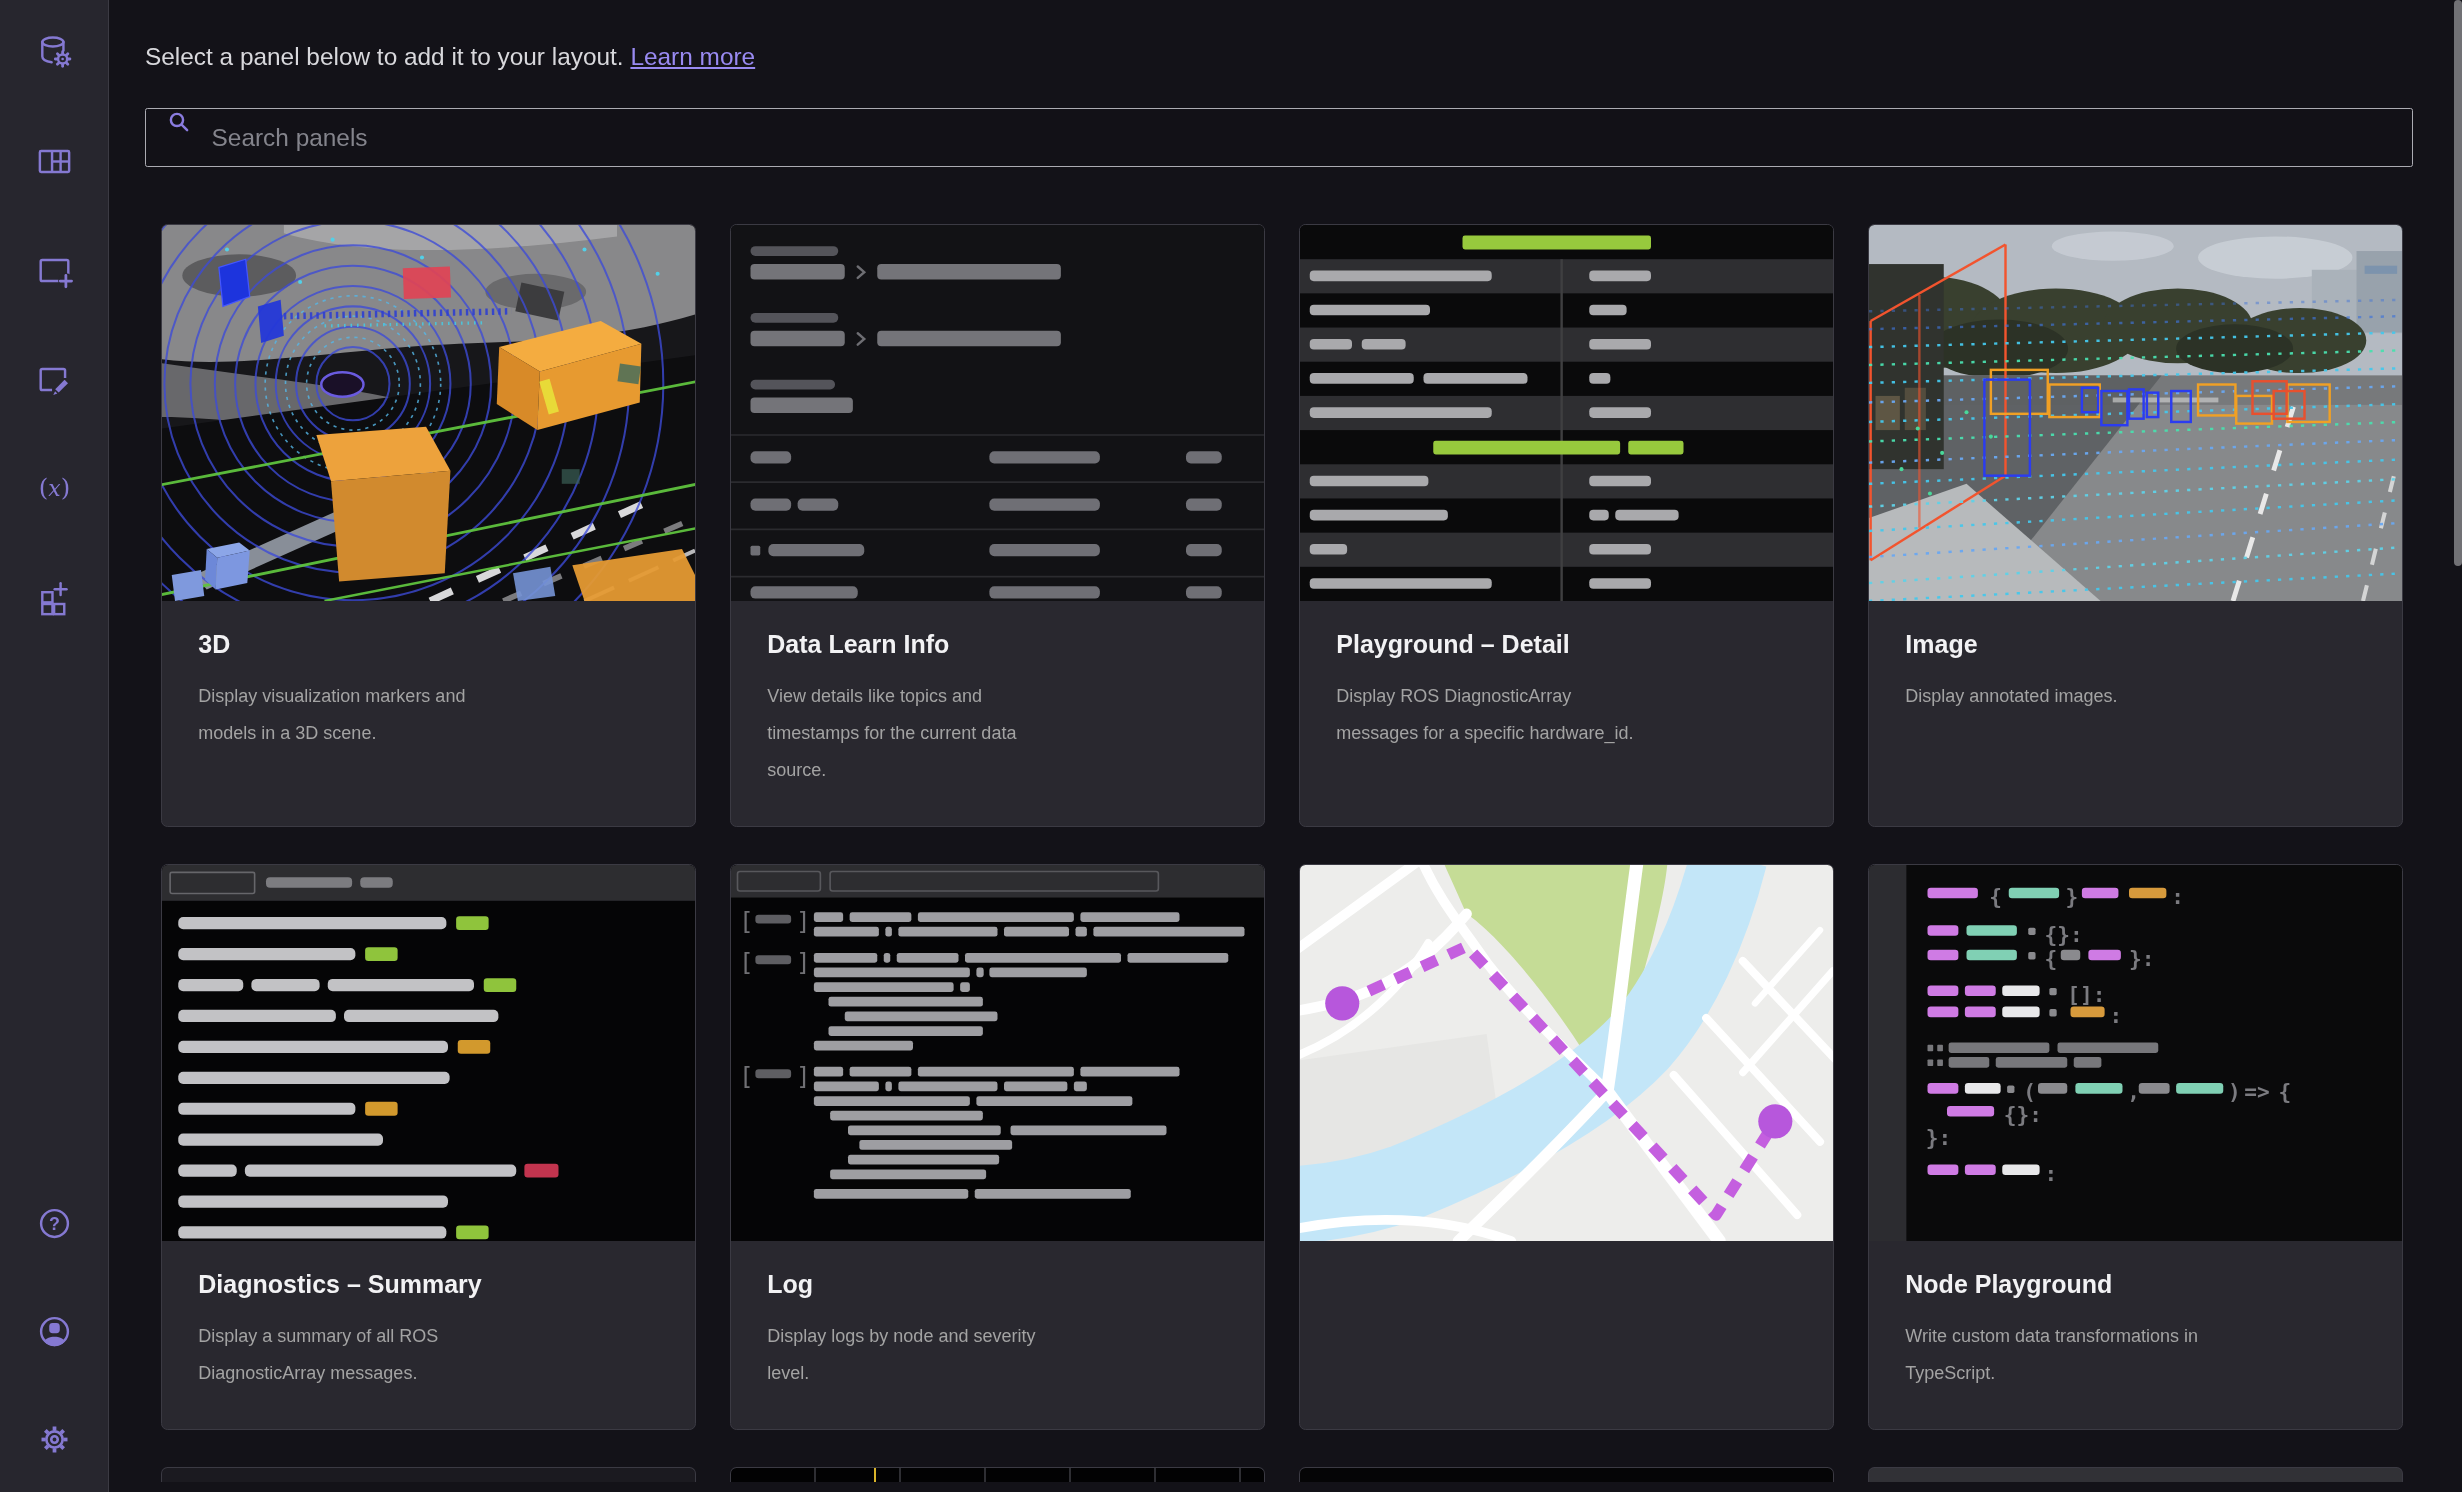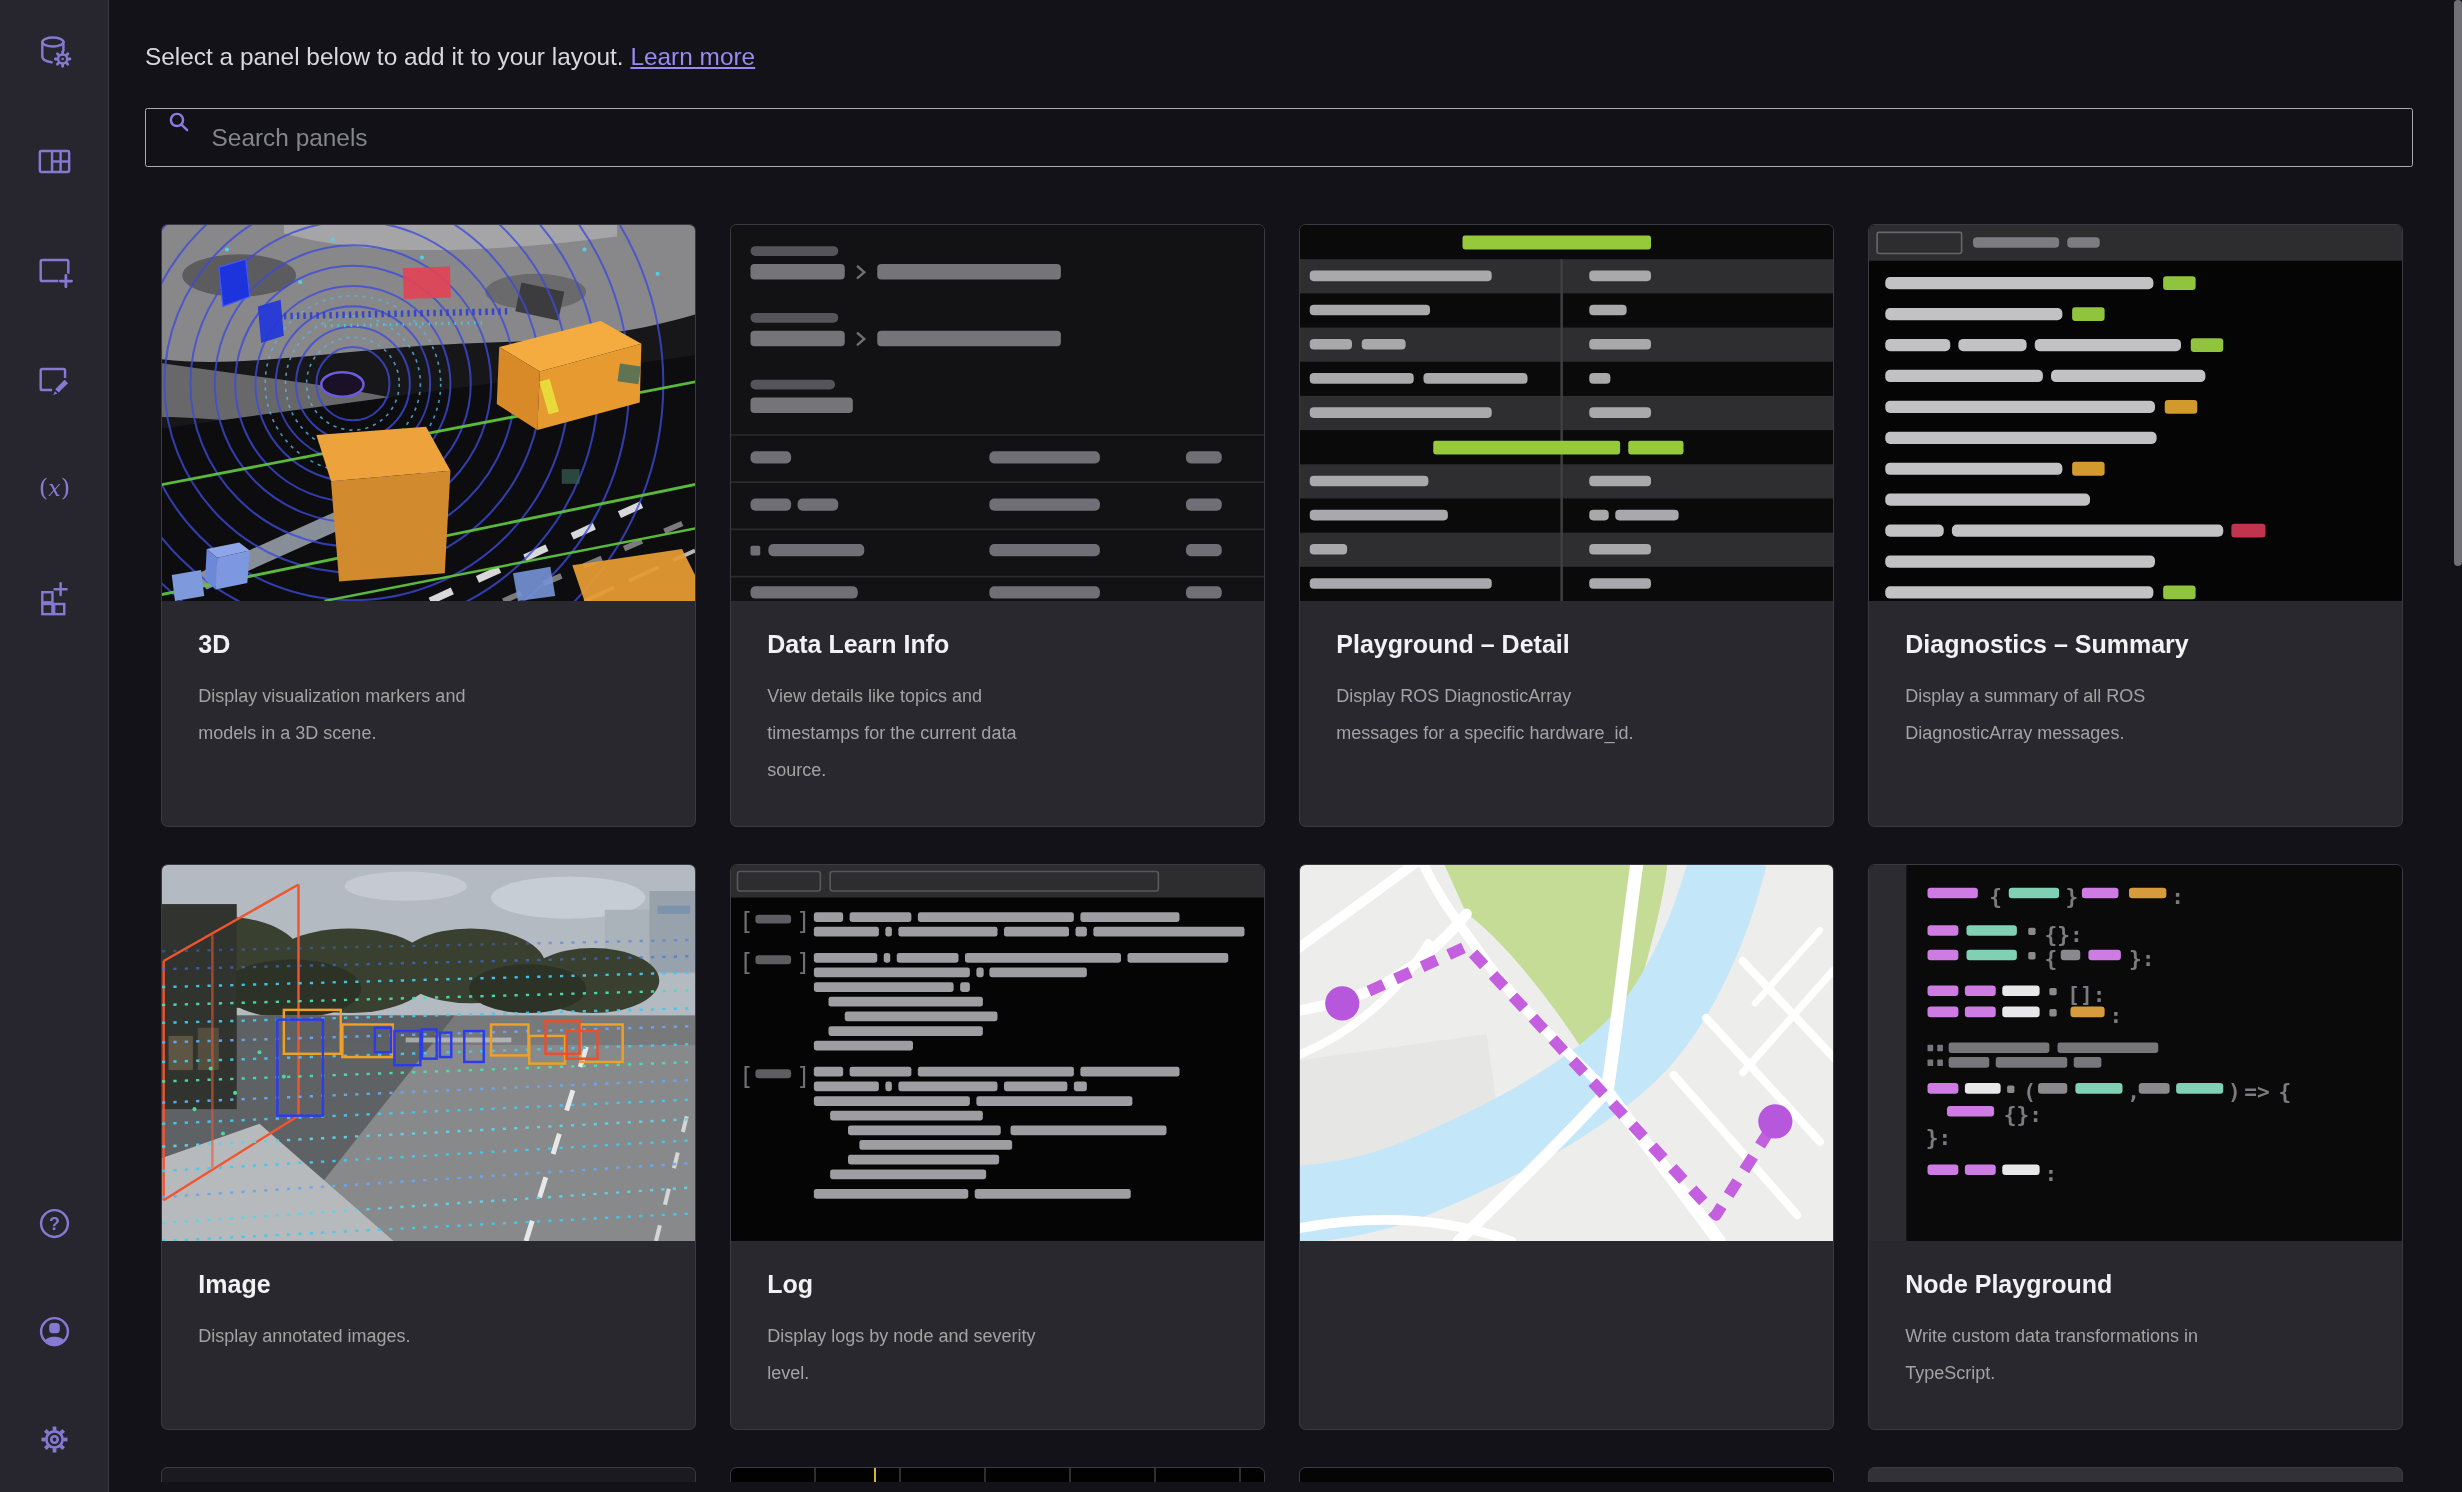--- a/index.html
+++ b/index.html
@@ -347,20 +347,108 @@
         <div class="card-body">
           <h3 class="card-title">Playground – Detail</h3>
           <p class="card-desc">Display ROS DiagnosticArray
 messages for a specific hardware_id.</p>
         </div>
       </div>
 
       <div class="card">
         <div class="thumb">
           <svg viewBox="0 0 656 462" preserveAspectRatio="none">
+            <rect width="656" height="462" fill="#b4bac2"></rect>
+            <ellipse cx="500" cy="40" rx="95" ry="26" fill="#ccd2d8" opacity=".8"></ellipse>
+            <ellipse cx="300" cy="26" rx="75" ry="18" fill="#ccd2d8" opacity=".7"></ellipse>
+            <rect x="545" y="55" width="111" height="78" fill="#aab2ba"></rect>
+            <rect x="600" y="32" width="56" height="100" fill="#98a2ac"></rect>
+            <rect x="610" y="50" width="40" height="10" fill="#7c93ad"></rect>
+            <g fill="#39402f">
+              <ellipse cx="80" cy="120" rx="95" ry="56"></ellipse>
+                <ellipse cx="230" cy="130" rx="105" ry="52"></ellipse>
+              <ellipse cx="380" cy="124" rx="92" ry="46"></ellipse>
+                <ellipse cx="530" cy="142" rx="82" ry="40"></ellipse>
+            </g>
+            <g fill="#2c3226">
+                <ellipse cx="160" cy="152" rx="85" ry="36"></ellipse>
+                <ellipse cx="450" cy="152" rx="72" ry="30"></ellipse>
+              </g>
+            <rect x="0" y="185" width="656" height="277" fill="#87898b"></rect>
+            <rect x="0" y="185" width="656" height="36" fill="#77797b"></rect>
+            <polygon points="0,185 360,185 140,462 0,462" fill="#5b5e61" opacity=".9"></polygon>
+            <polygon points="0,360 120,318 285,462 0,462" fill="#b7babc"></polygon>
+            <rect x="0" y="48" width="92" height="252" fill="#30332e"></rect>
+            <rect x="8" y="210" width="30" height="42" fill="#6a5f4a" opacity=".8"></rect>
+            <rect x="44" y="200" width="26" height="52" fill="#5d5442" opacity=".8"></rect>
+            <g fill="none" stroke="#f2542e" stroke-width="3">
+              <line x1="2" y1="118" x2="168" y2="24"></line>
+                <line x1="168" y1="24" x2="168" y2="308"></line>
+              <line x1="2" y1="412" x2="168" y2="308"></line>
+                <line x1="2" y1="118" x2="2" y2="412"></line>
+              <line x1="62" y1="86" x2="62" y2="372" opacity=".6"></line>
+            </g>
+            <line x1="448" y1="462" x2="525" y2="215" stroke="#e8e8e8" stroke-width="6" stroke-dasharray="26 30"></line>
+            <line x1="608" y1="462" x2="648" y2="300" stroke="#e8e8e8" stroke-width="5" stroke-dasharray="20 26" opacity=".8"></line>
+            <rect x="300" y="212" width="130" height="6" fill="#d8d8d8" opacity=".6"></rect>
+            <g stroke-dasharray="4 10" stroke-width="3" fill="none" opacity=".95">
+              <line x1="0" y1="150" x2="656" y2="132" stroke="#45c8ec"></line>
+              <line x1="0" y1="172" x2="656" y2="154" stroke="#4adfae"></line>
+              <line x1="0" y1="194" x2="656" y2="176" stroke="#45c8ec"></line>
+              <line x1="0" y1="218" x2="656" y2="198" stroke="#6aa8f2"></line>
+              <line x1="0" y1="242" x2="656" y2="220" stroke="#45c8ec"></line>
+              <line x1="0" y1="266" x2="656" y2="242" stroke="#4adfae"></line>
+              <line x1="0" y1="292" x2="656" y2="264" stroke="#6aa8f2"></line>
+              <line x1="0" y1="318" x2="656" y2="288" stroke="#45c8ec"></line>
+              <line x1="0" y1="346" x2="656" y2="312" stroke="#5fd2e8"></line>
+              <line x1="0" y1="376" x2="656" y2="338" stroke="#45c8ec"></line>
+              <line x1="0" y1="408" x2="656" y2="366" stroke="#6aa8f2"></line>
+              <line x1="0" y1="440" x2="656" y2="396" stroke="#5fd2e8"></line>
+              <line x1="0" y1="462" x2="656" y2="428" stroke="#45c8ec"></line>
+              <line x1="0" y1="128" x2="656" y2="112" stroke="#3f74d8" opacity=".7"></line>
+              <line x1="0" y1="106" x2="656" y2="92" stroke="#3f74d8" opacity=".5"></line>
+            </g>
+            <g fill="none" stroke="#f0a025" stroke-width="3">
+              <rect x="150" y="178" width="70" height="54"></rect>
+                <rect x="222" y="196" width="62" height="40"></rect>
+              <rect x="405" y="196" width="46" height="38"></rect>
+                <rect x="452" y="210" width="44" height="34"></rect>
+              <rect x="515" y="196" width="52" height="46"></rect>
+            </g>
+            <g fill="none" stroke="#2b3cf0" stroke-width="3">
+              <rect x="142" y="190" width="56" height="118"></rect>
+                <rect x="262" y="200" width="20" height="30"></rect>
+              <rect x="286" y="204" width="32" height="42"></rect>
+                <rect x="320" y="202" width="18" height="36"></rect>
+              <rect x="342" y="206" width="14" height="30"></rect>
+                <rect x="372" y="204" width="24" height="38"></rect>
+            </g>
+            <g fill="none" stroke="#e8502e" stroke-width="3">
+              <rect x="472" y="192" width="42" height="40"></rect>
+                <rect x="498" y="204" width="38" height="34"></rect>
+            </g>
+            <g fill="#49d89a">
+                <circle cx="60" cy="250" r="2.5"></circle>
+                <circle cx="90" cy="280" r="2.5"></circle>
+                <circle cx="120" cy="230" r="2.5"></circle>
+                <circle cx="40" cy="300" r="2.5"></circle>
+                <circle cx="150" cy="260" r="2.5"></circle>
+                <circle cx="75" cy="330" r="2.5"></circle>
+              </g>
+          </svg>
+        </div>
+        <div class="card-body">
+          <h3 class="card-title">Image</h3>
+          <p class="card-desc">Display annotated images.</p>
+        </div>
+      </div>
+
+      <div class="card">
+        <div class="thumb">
+          <svg viewBox="0 0 656 462" preserveAspectRatio="none">
             <rect width="656" height="462" fill="#050506"></rect>
             <rect x="0" y="0" width="656" height="44" fill="#2d2d30"></rect>
             <rect x="10" y="9" width="104" height="26" rx="2" fill="none" stroke="#66666a" stroke-width="2"></rect>
             <rect x="128" y="15" width="106" height="13" rx="5" fill="#7c7c80"></rect>
             <rect x="244" y="15" width="40" height="13" rx="5" fill="#7c7c80"></rect>
             <g fill="#c2c2c5">
               <rect x="20" y="64" width="330" height="15" rx="6"></rect>
               <rect x="20" y="102" width="218" height="15" rx="6"></rect>
               <rect x="20" y="140" width="80" height="15" rx="6"></rect>
                 <rect x="110" y="140" width="84" height="15" rx="6"></rect>
@@ -384,108 +472,20 @@
               <rect x="250" y="291" width="40" height="17" rx="4" fill="#d2992d"></rect>
               <rect x="446" y="367" width="42" height="17" rx="4" fill="#c2344e"></rect>
               <rect x="362" y="443" width="40" height="17" rx="4" fill="#8fc43c"></rect>
             </g>
           </svg>
         </div>
         <div class="card-body">
           <h3 class="card-title">Diagnostics – Summary</h3>
           <p class="card-desc">Display a summary of all ROS
 DiagnosticArray messages.</p>
-        </div>
-      </div>
-
-      <div class="card">
-        <div class="thumb">
-          <svg viewBox="0 0 656 462" preserveAspectRatio="none">
-            <rect width="656" height="462" fill="#b4bac2"></rect>
-            <ellipse cx="500" cy="40" rx="95" ry="26" fill="#ccd2d8" opacity=".8"></ellipse>
-            <ellipse cx="300" cy="26" rx="75" ry="18" fill="#ccd2d8" opacity=".7"></ellipse>
-            <rect x="545" y="55" width="111" height="78" fill="#aab2ba"></rect>
-            <rect x="600" y="32" width="56" height="100" fill="#98a2ac"></rect>
-            <rect x="610" y="50" width="40" height="10" fill="#7c93ad"></rect>
-            <g fill="#39402f">
-              <ellipse cx="80" cy="120" rx="95" ry="56"></ellipse>
-                <ellipse cx="230" cy="130" rx="105" ry="52"></ellipse>
-              <ellipse cx="380" cy="124" rx="92" ry="46"></ellipse>
-                <ellipse cx="530" cy="142" rx="82" ry="40"></ellipse>
-            </g>
-            <g fill="#2c3226">
-                <ellipse cx="160" cy="152" rx="85" ry="36"></ellipse>
-                <ellipse cx="450" cy="152" rx="72" ry="30"></ellipse>
-              </g>
-            <rect x="0" y="185" width="656" height="277" fill="#87898b"></rect>
-            <rect x="0" y="185" width="656" height="36" fill="#77797b"></rect>
-            <polygon points="0,185 360,185 140,462 0,462" fill="#5b5e61" opacity=".9"></polygon>
-            <polygon points="0,360 120,318 285,462 0,462" fill="#b7babc"></polygon>
-            <rect x="0" y="48" width="92" height="252" fill="#30332e"></rect>
-            <rect x="8" y="210" width="30" height="42" fill="#6a5f4a" opacity=".8"></rect>
-            <rect x="44" y="200" width="26" height="52" fill="#5d5442" opacity=".8"></rect>
-            <g fill="none" stroke="#f2542e" stroke-width="3">
-              <line x1="2" y1="118" x2="168" y2="24"></line>
-                <line x1="168" y1="24" x2="168" y2="308"></line>
-              <line x1="2" y1="412" x2="168" y2="308"></line>
-                <line x1="2" y1="118" x2="2" y2="412"></line>
-              <line x1="62" y1="86" x2="62" y2="372" opacity=".6"></line>
-            </g>
-            <line x1="448" y1="462" x2="525" y2="215" stroke="#e8e8e8" stroke-width="6" stroke-dasharray="26 30"></line>
-            <line x1="608" y1="462" x2="648" y2="300" stroke="#e8e8e8" stroke-width="5" stroke-dasharray="20 26" opacity=".8"></line>
-            <rect x="300" y="212" width="130" height="6" fill="#d8d8d8" opacity=".6"></rect>
-            <g stroke-dasharray="4 10" stroke-width="3" fill="none" opacity=".95">
-              <line x1="0" y1="150" x2="656" y2="132" stroke="#45c8ec"></line>
-              <line x1="0" y1="172" x2="656" y2="154" stroke="#4adfae"></line>
-              <line x1="0" y1="194" x2="656" y2="176" stroke="#45c8ec"></line>
-              <line x1="0" y1="218" x2="656" y2="198" stroke="#6aa8f2"></line>
-              <line x1="0" y1="242" x2="656" y2="220" stroke="#45c8ec"></line>
-              <line x1="0" y1="266" x2="656" y2="242" stroke="#4adfae"></line>
-              <line x1="0" y1="292" x2="656" y2="264" stroke="#6aa8f2"></line>
-              <line x1="0" y1="318" x2="656" y2="288" stroke="#45c8ec"></line>
-              <line x1="0" y1="346" x2="656" y2="312" stroke="#5fd2e8"></line>
-              <line x1="0" y1="376" x2="656" y2="338" stroke="#45c8ec"></line>
-              <line x1="0" y1="408" x2="656" y2="366" stroke="#6aa8f2"></line>
-              <line x1="0" y1="440" x2="656" y2="396" stroke="#5fd2e8"></line>
-              <line x1="0" y1="462" x2="656" y2="428" stroke="#45c8ec"></line>
-              <line x1="0" y1="128" x2="656" y2="112" stroke="#3f74d8" opacity=".7"></line>
-              <line x1="0" y1="106" x2="656" y2="92" stroke="#3f74d8" opacity=".5"></line>
-            </g>
-            <g fill="none" stroke="#f0a025" stroke-width="3">
-              <rect x="150" y="178" width="70" height="54"></rect>
-                <rect x="222" y="196" width="62" height="40"></rect>
-              <rect x="405" y="196" width="46" height="38"></rect>
-                <rect x="452" y="210" width="44" height="34"></rect>
-              <rect x="515" y="196" width="52" height="46"></rect>
-            </g>
-            <g fill="none" stroke="#2b3cf0" stroke-width="3">
-              <rect x="142" y="190" width="56" height="118"></rect>
-                <rect x="262" y="200" width="20" height="30"></rect>
-              <rect x="286" y="204" width="32" height="42"></rect>
-                <rect x="320" y="202" width="18" height="36"></rect>
-              <rect x="342" y="206" width="14" height="30"></rect>
-                <rect x="372" y="204" width="24" height="38"></rect>
-            </g>
-            <g fill="none" stroke="#e8502e" stroke-width="3">
-              <rect x="472" y="192" width="42" height="40"></rect>
-                <rect x="498" y="204" width="38" height="34"></rect>
-            </g>
-            <g fill="#49d89a">
-                <circle cx="60" cy="250" r="2.5"></circle>
-                <circle cx="90" cy="280" r="2.5"></circle>
-                <circle cx="120" cy="230" r="2.5"></circle>
-                <circle cx="40" cy="300" r="2.5"></circle>
-                <circle cx="150" cy="260" r="2.5"></circle>
-                <circle cx="75" cy="330" r="2.5"></circle>
-              </g>
-          </svg>
-        </div>
-        <div class="card-body">
-          <h3 class="card-title">Image</h3>
-          <p class="card-desc">Display annotated images.</p>
         </div>
       </div>
 
       <div class="card">
         <div class="thumb">
           <svg viewBox="0 0 656 462" preserveAspectRatio="none">
             <rect width="656" height="462" fill="#050506"></rect>
             <rect x="0" y="0" width="656" height="40" fill="#2d2d30"></rect>
             <rect x="8" y="8" width="102" height="24" rx="3" fill="none" stroke="#58585c" stroke-width="2"></rect>
             <rect x="122" y="8" width="404" height="24" rx="3" fill="none" stroke="#58585c" stroke-width="2"></rect>

